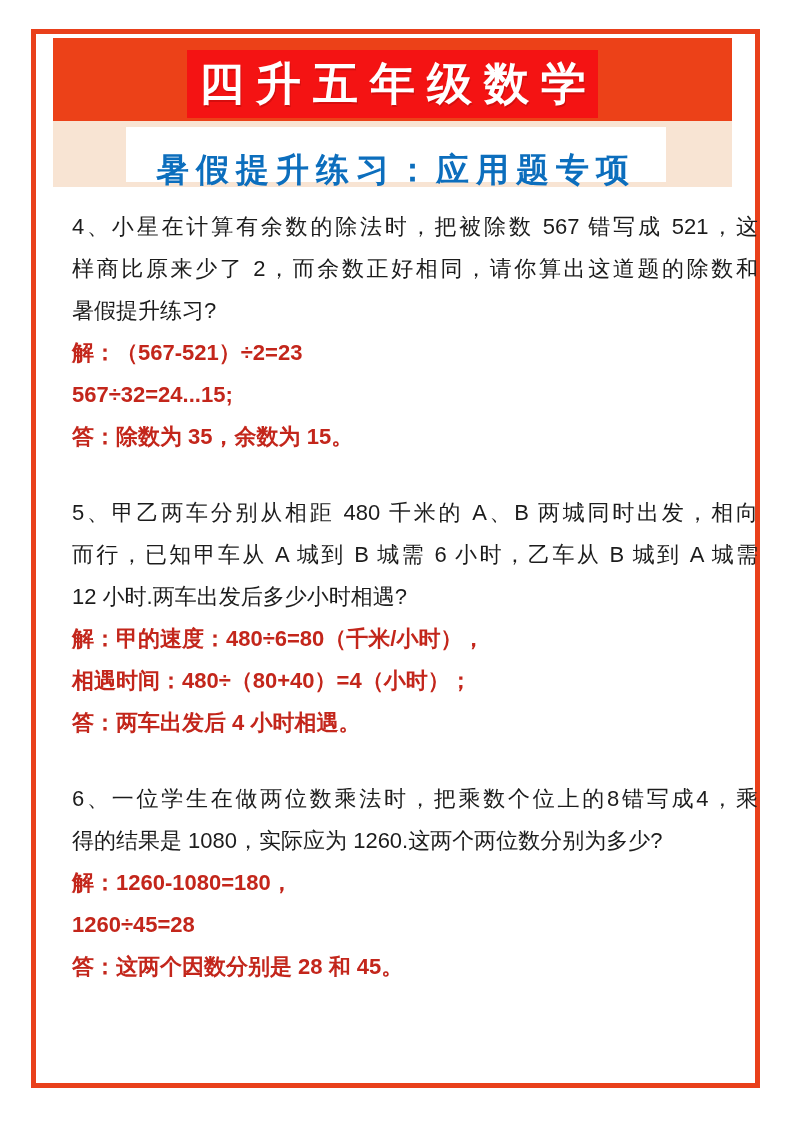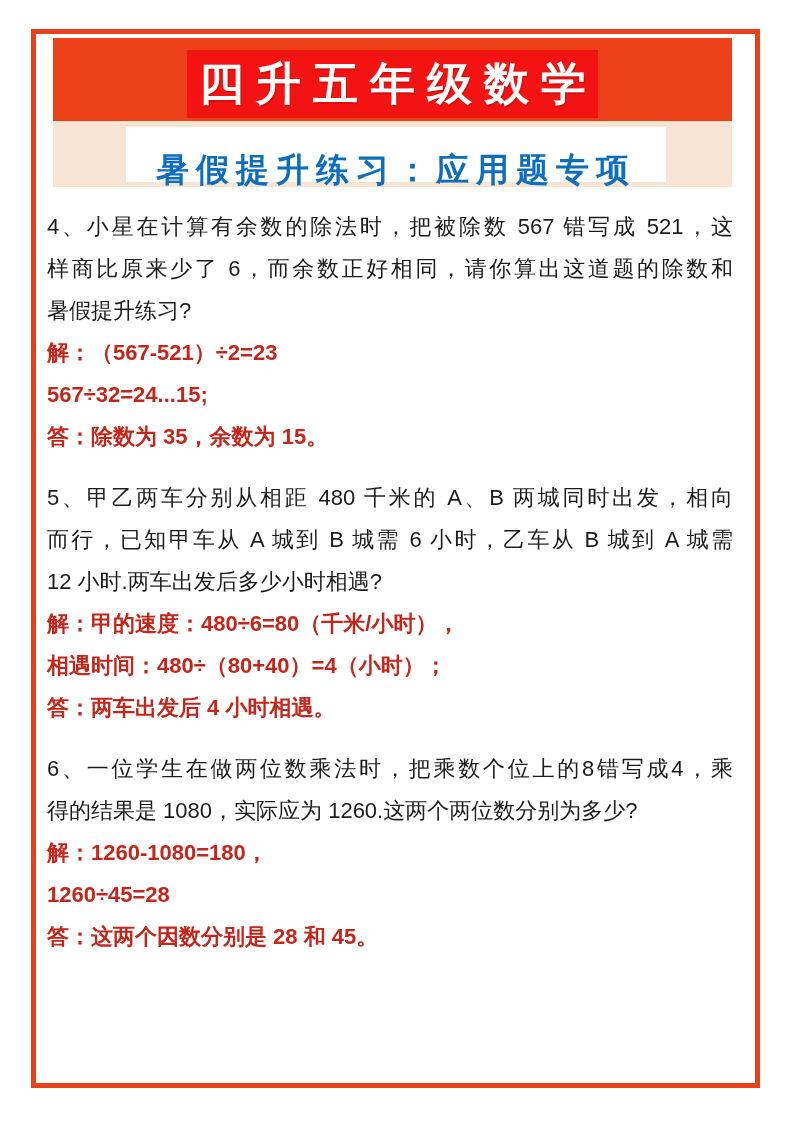--- a/index.html
+++ b/index.html
@@ -57,27 +57,27 @@
   }
   .page-subtitle {
     color: var(--subtitle-text);
     font-size: 33px;
     font-weight: bold;
     letter-spacing: 7px;
     white-space: nowrap;
     margin-top: 31px;
   }
   .content {
-    position: absolute; left: 47px; top: 206px;
+    position: absolute; left: 72px; top: 206px;
     width: 686px;
     font-size: 22px;
     line-height: 42px;
     color: var(--question-text);
   }
-  .problem + .problem { margin-top: 19px; }
+  .problem + .problem { margin-top: 34px; }
   .q-line { text-align: left; }
   .q-line.jl { text-align: justify; text-align-last: justify; }
   .s-line {
     color: var(--solution-text);
     font-weight: bold;
     text-align: left;
   }
 </style>
 </head>
 <body>
@@ -93,21 +93,21 @@
 <div class="subtitle-band">
   <div class="subtitle-box">
     <span class="page-subtitle">暑假提升练习：应用题专项</span>
   </div>
 </div>
 
 <div class="content">
 
   <section class="problem">
     <div class="q-line jl">4、小星在计算有余数的除法时，把被除数 567 错写成 521，这</div>
-    <div class="q-line jl">样商比原来少了 6，而余数正好相同，请你算出这道题的除数和</div>
+    <div class="q-line jl">样商比原来少了 2，而余数正好相同，请你算出这道题的除数和</div>
     <div class="q-line">暑假提升练习?</div>
     <div class="s-line">解：（567-521）÷2=23</div>
     <div class="s-line">567÷32=24...15;</div>
     <div class="s-line">答：除数为 35，余数为 15。</div>
   </section>
 
   <section class="problem">
     <div class="q-line jl">5、甲乙两车分别从相距 480 千米的 A、B 两城同时出发，相向</div>
     <div class="q-line jl">而行，已知甲车从 A 城到 B 城需 6 小时，乙车从 B 城到 A 城需</div>
     <div class="q-line">12 小时.两车出发后多少小时相遇?</div>

